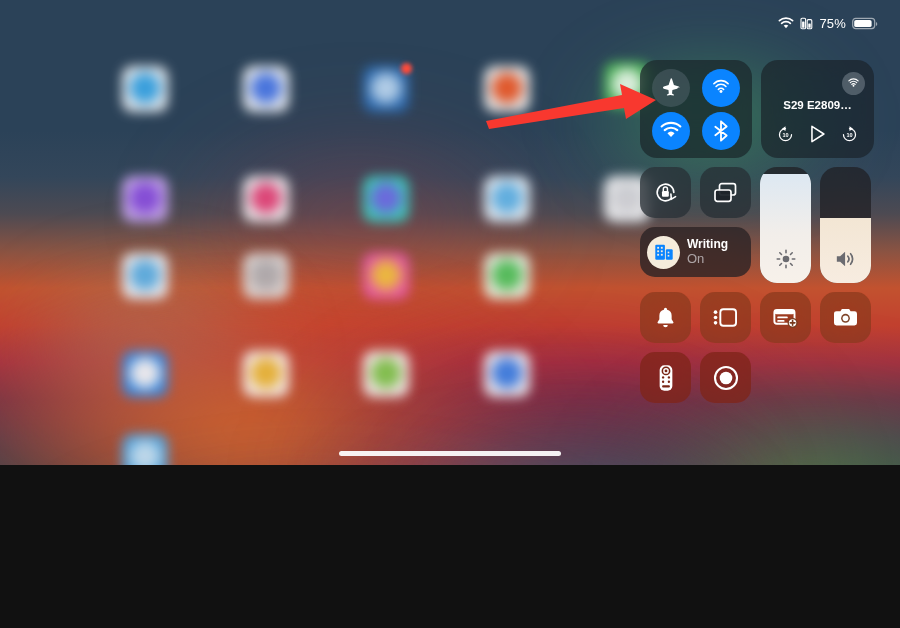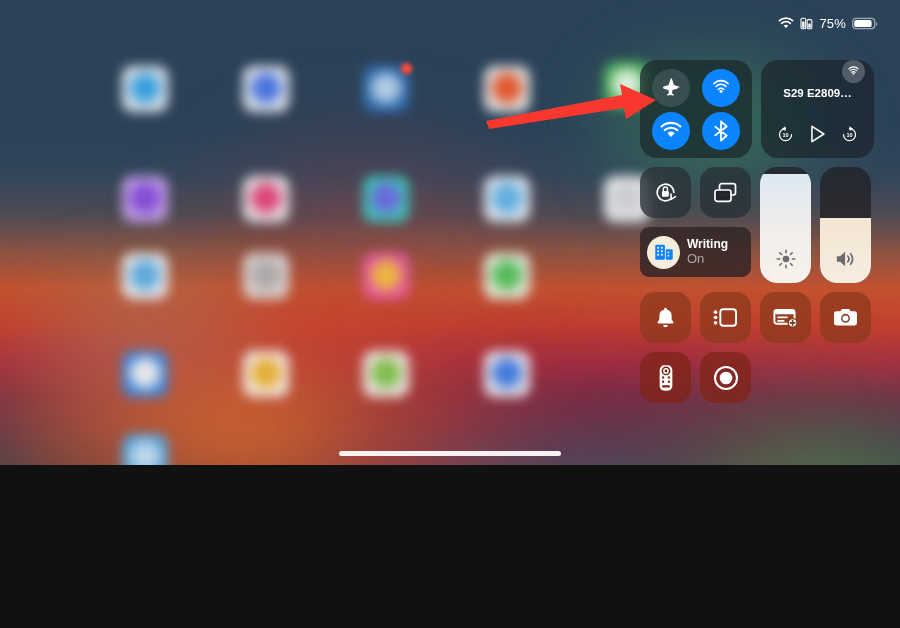--- a/index.html
+++ b/index.html
@@ -181,21 +181,21 @@
     border-radius: 50%;
     display: flex; align-items: center; justify-content: center;
     color: #fff;
   }
   .conn-off { background: rgba(120,132,145,0.30); }
   .conn-on  { background: #0a84ff; }
 
   
   #media-widget {
     width: 113px; height: 98px;
-    padding: 0 9px 9px;
+    padding: 12px 9px 9px;
     display: flex; flex-direction: column;
   }
   #media-airplay {
     align-self: flex-end;
     width: 23px; height: 23px;
     border-radius: 50%;
     background: rgba(160,170,182,0.38);
     display: flex; align-items: center; justify-content: center;
     color: #fff;
   }
@@ -233,21 +233,21 @@
   }
   .cc-square.warm-deep {
     background: rgba(122,38,22,0.72);
     backdrop-filter: blur(20px) saturate(140%);
     -webkit-backdrop-filter: blur(20px) saturate(140%);
   }
 
   
   #focus-tile {
     width: 111px; height: 50px;
-    border-radius: 9px;
+    border-radius: 15px;
     background: rgba(34,32,36,0.74);
     backdrop-filter: blur(20px) saturate(140%);
     -webkit-backdrop-filter: blur(20px) saturate(140%);
     display: flex; align-items: center;
     padding: 0 7px;
     gap: 7px;
   }
   #focus-icon {
     width: 33px; height: 33px;
     border-radius: 50%;

